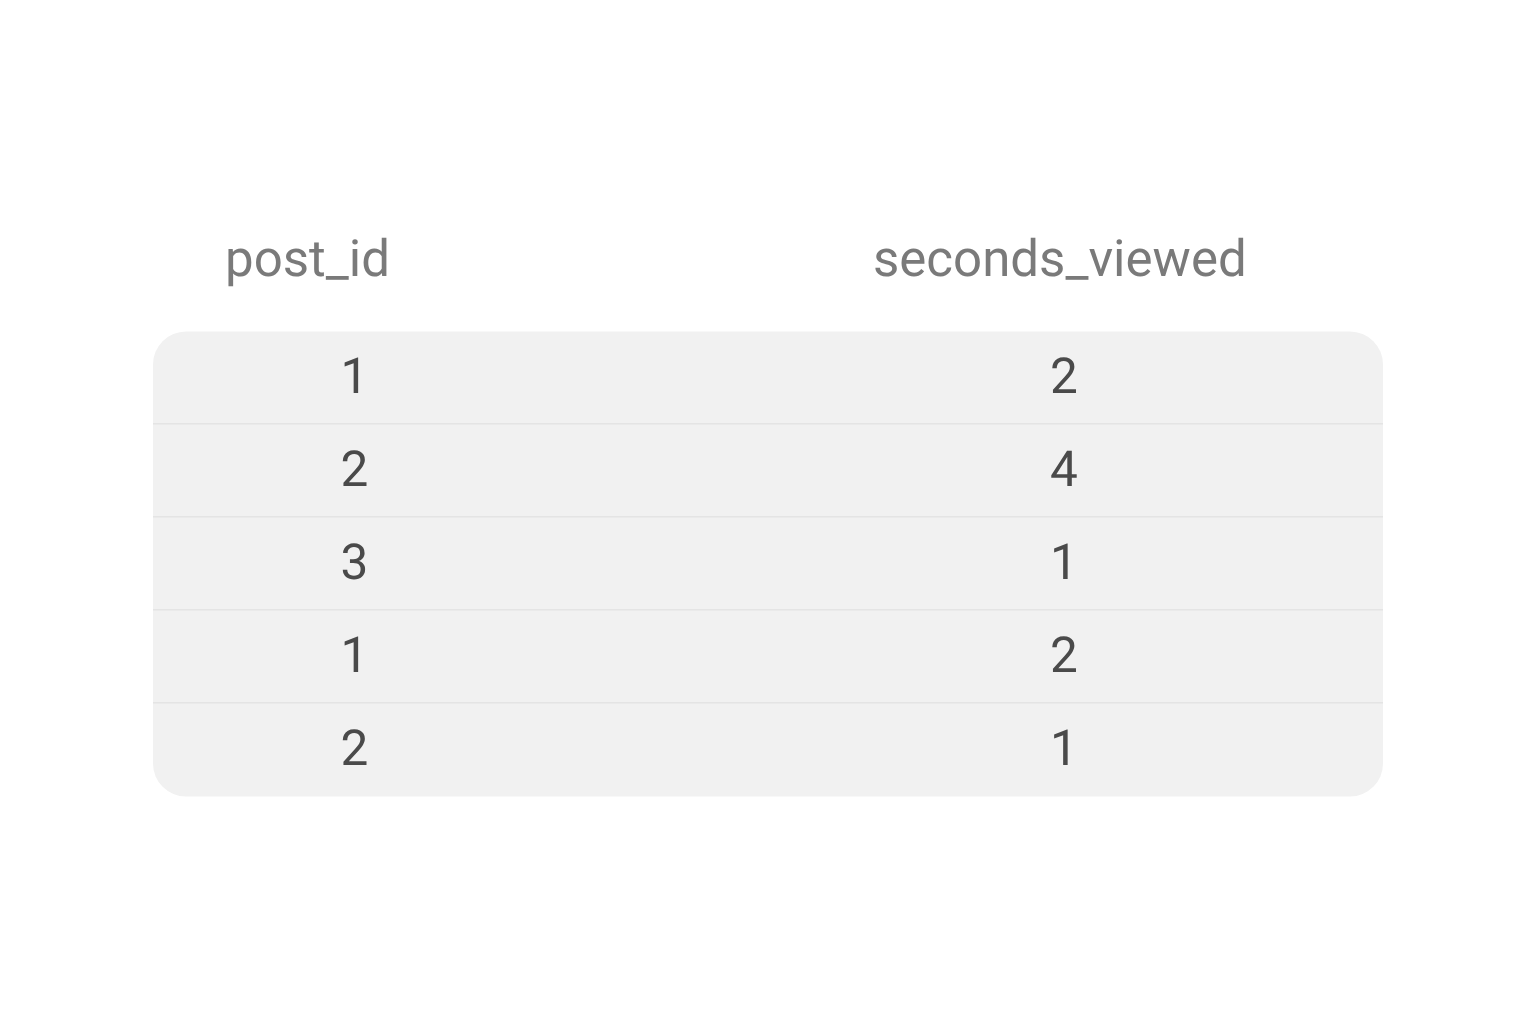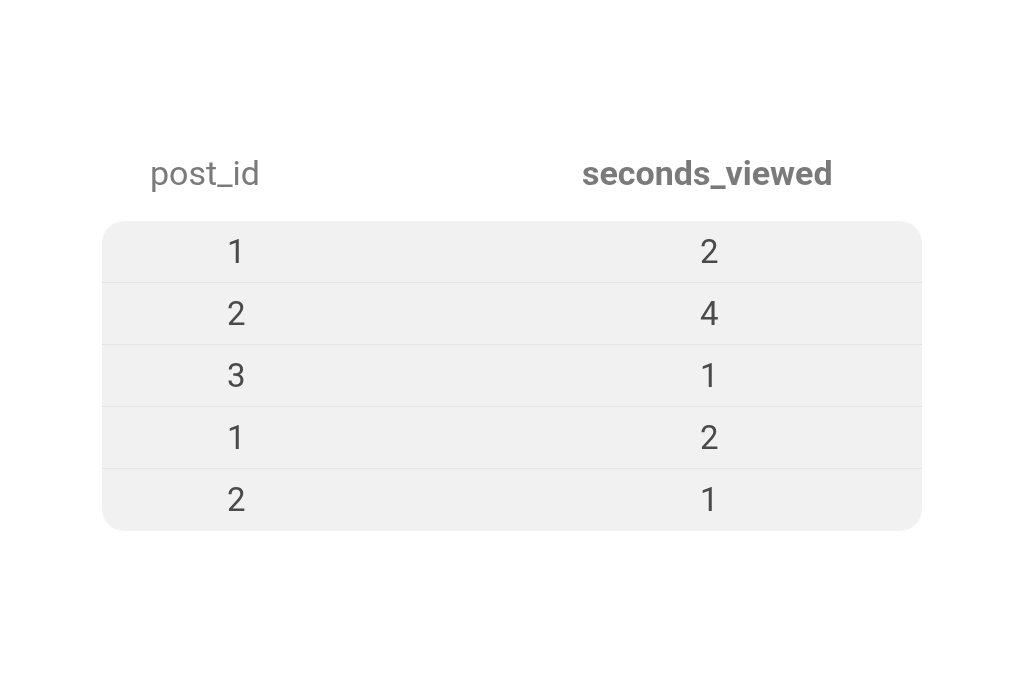--- a/index.html
+++ b/index.html
@@ -29,21 +29,20 @@
       font-weight: 400;
     }
     .header-cell.left {
       padding-left: 48px;
       flex: 1;
     }
     .header-cell.right {
       padding-right: 32px;
       text-align: left;
       width: 340px;
-      font-weight: bold;
     }
     .table-body {
       background: #f1f1f1;
       border-radius: 22px;
       overflow: hidden;
     }
     .table-row {
       display: flex;
       height: 62px;
       align-items: center;

